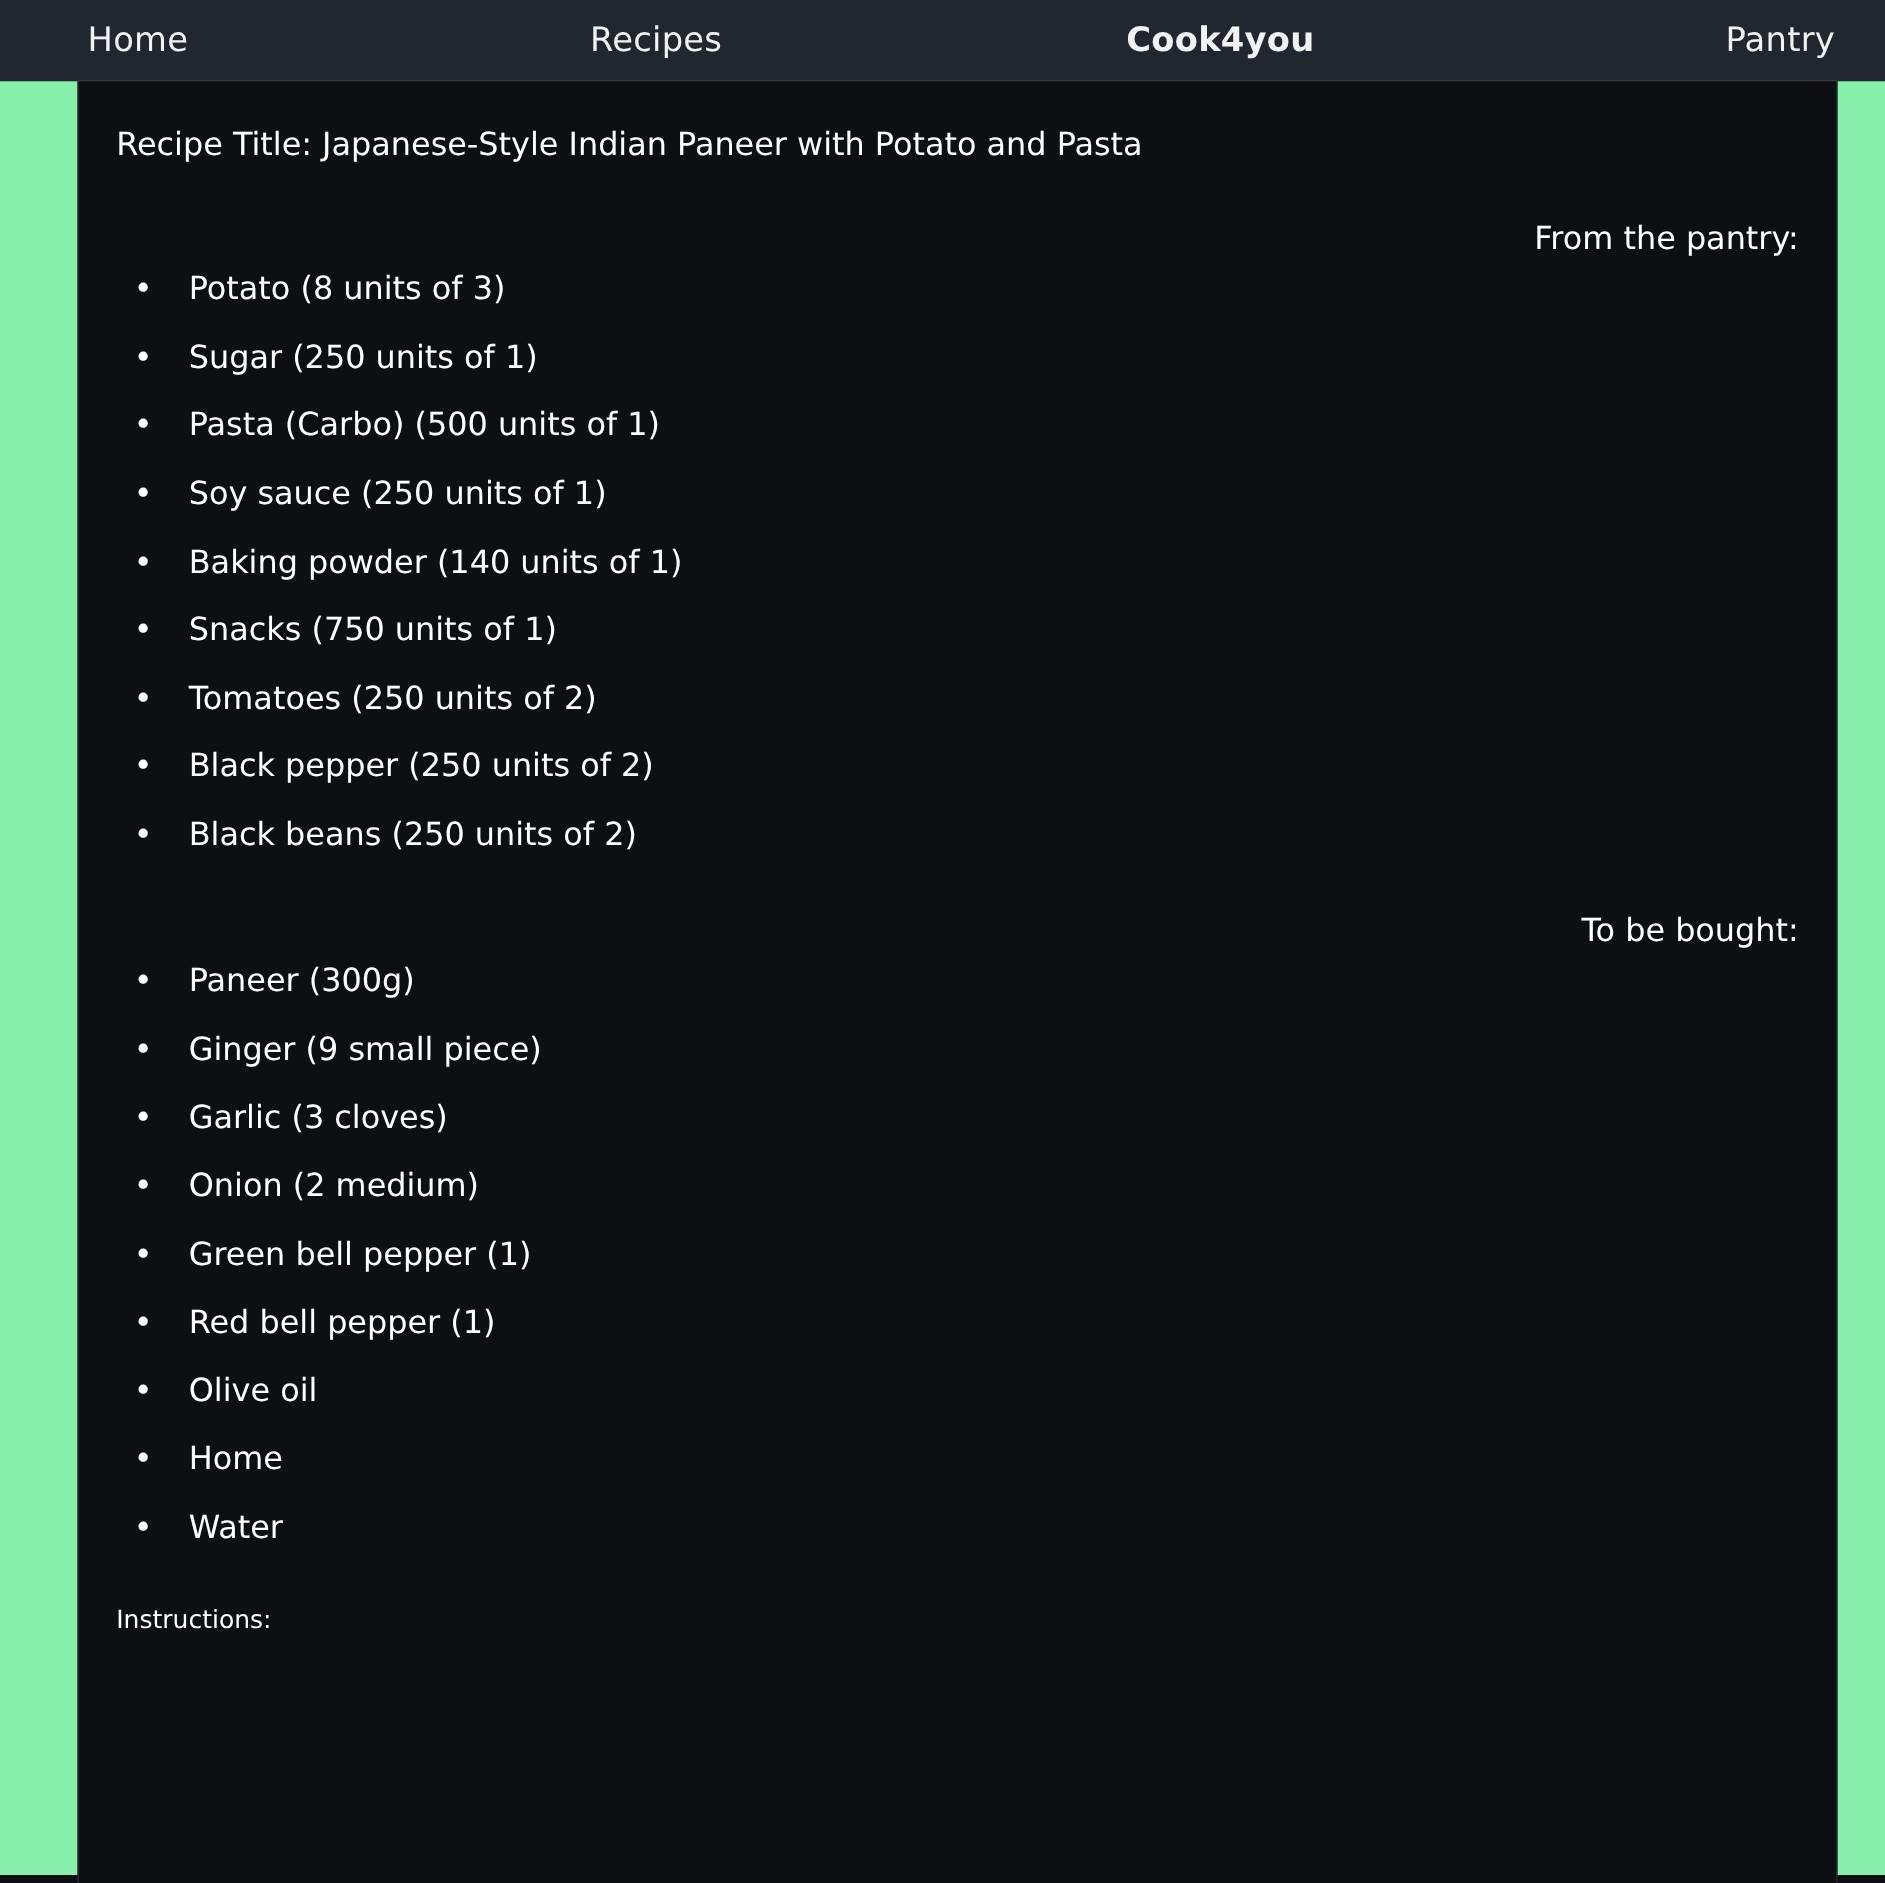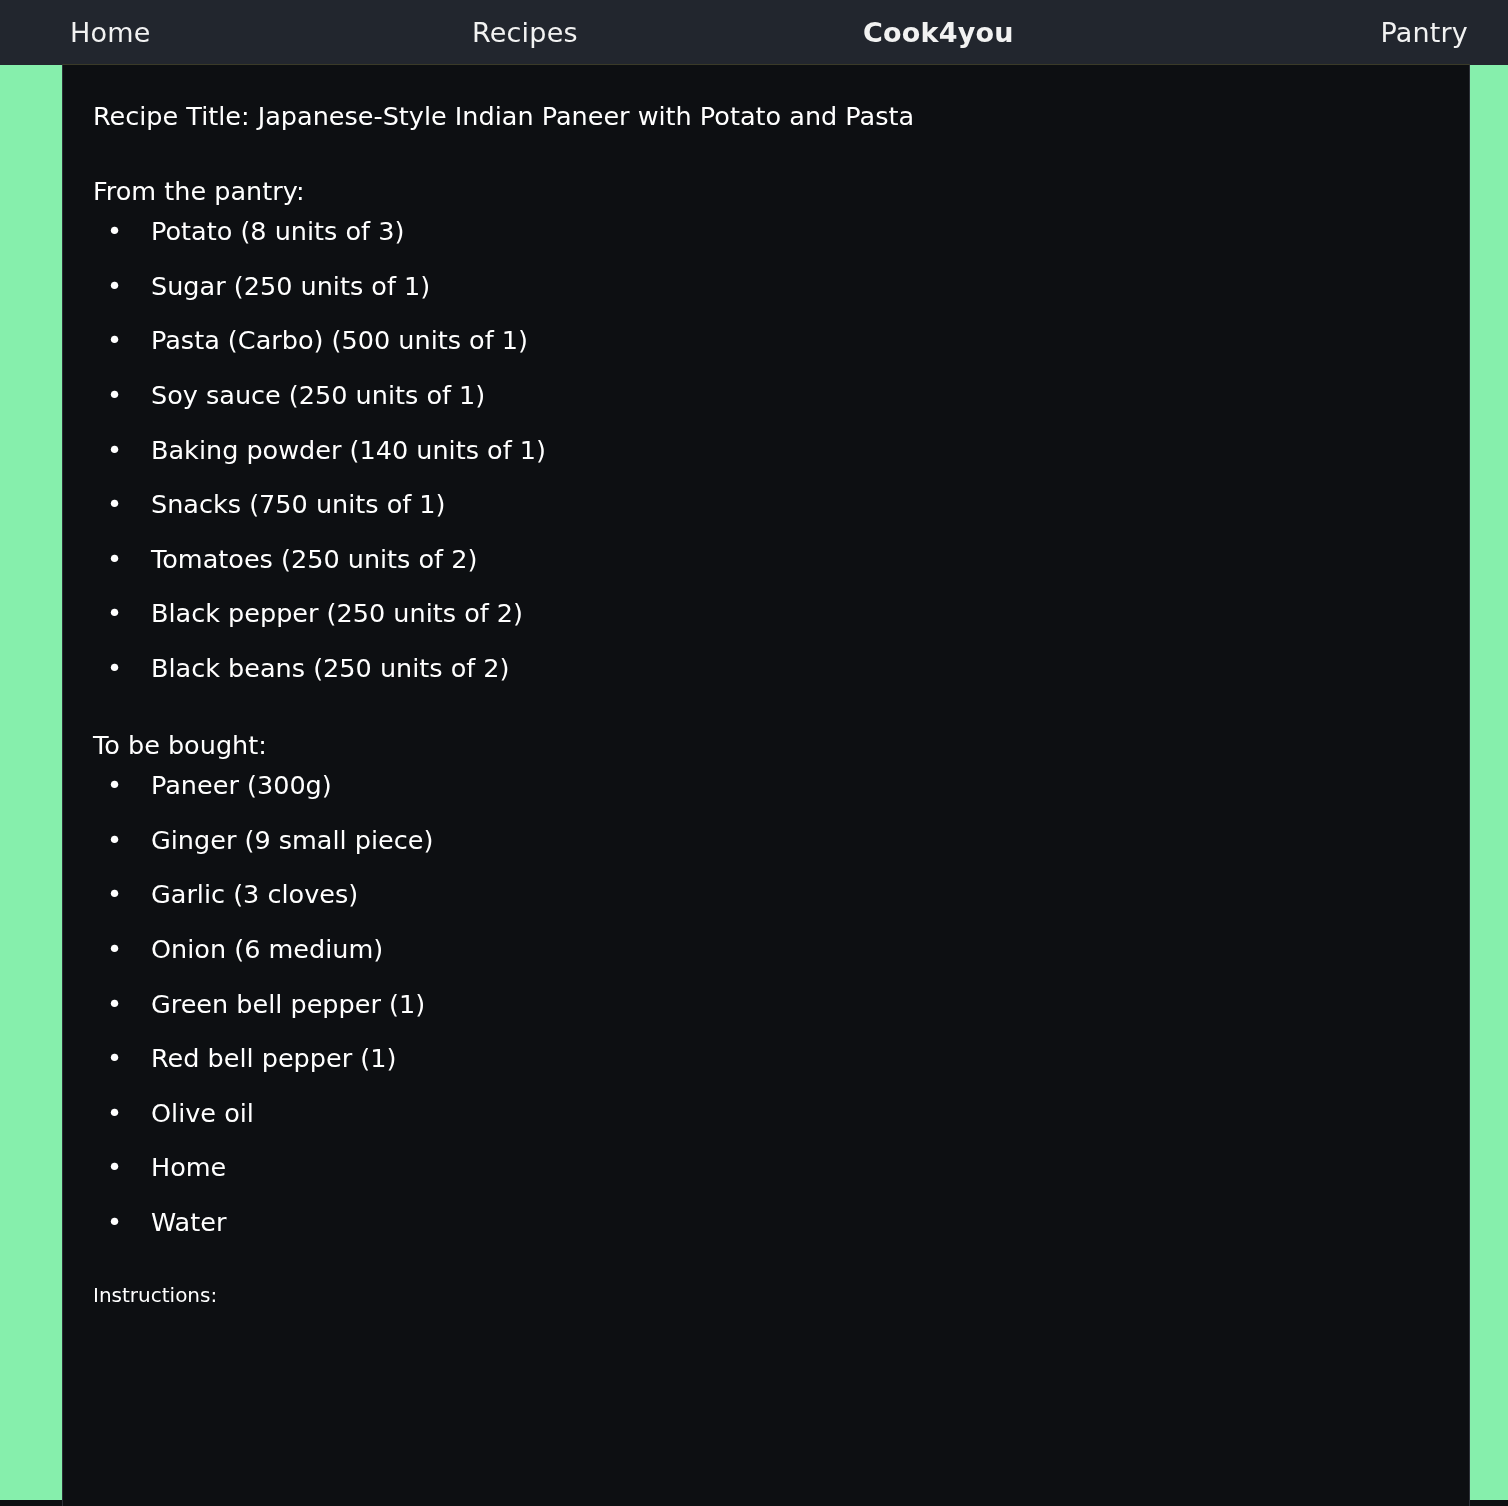--- a/index.html
+++ b/index.html
@@ -26,21 +26,21 @@
     box-sizing: border-box;
   }
   .nav-item {
     font-size: 27px;
     color: #f2f2f2;
     letter-spacing: 0.2px;
     white-space: nowrap;
   }
   .nav-home   { position: absolute; left: 70px; }
   .nav-recipes{ position: absolute; left: 472px; }
-  .nav-brand  { position: absolute; left: 863px; font-weight: bold; }
+  .nav-brand  { position: absolute; left: 901px; font-weight: bold; }
   .nav-pantry { position: absolute; right: 40px; }
 
   
   .page {
     position: relative;
     height: calc(1506px - 71px);
     background: #86efac;
   }
 
   
@@ -61,21 +61,21 @@
   }
 
   .recipe-title,
   .section-label {
     font-size: 25.5px;
     line-height: 1.2;
     color: #ffffff;
     margin: 0;
   }
   .recipe-title { margin-bottom: 44px; }
-  .section-label { margin-bottom: 10px; }
+  .section-label { margin-bottom: 10px; text-align: right; }
 
   ul.ing-list {
     list-style: none;
     margin: 0 0 46px 0;
     padding: 0;
   }
   ul.ing-list li {
     position: relative;
     font-size: 25.5px;
     line-height: 1.2;
@@ -128,21 +128,21 @@
         <li><span class="bullet">•</span><span>Black pepper (250 units of 2)</span></li>
         <li><span class="bullet">•</span><span>Black beans (250 units of 2)</span></li>
       </ul>
 
       <p class="section-label">To be bought:</p>
 
       <ul class="ing-list">
         <li><span class="bullet">•</span><span>Paneer (300g)</span></li>
         <li><span class="bullet">•</span><span>Ginger (9 small piece)</span></li>
         <li><span class="bullet">•</span><span>Garlic (3 cloves)</span></li>
-        <li><span class="bullet">•</span><span>Onion (6 medium)</span></li>
+        <li><span class="bullet">•</span><span>Onion (2 medium)</span></li>
         <li><span class="bullet">•</span><span>Green bell pepper (1)</span></li>
         <li><span class="bullet">•</span><span>Red bell pepper (1)</span></li>
         <li><span class="bullet">•</span><span>Olive oil</span></li>
         <li><span class="bullet">•</span><span>Home</span></li>
         <li><span class="bullet">•</span><span>Water</span></li>
       </ul>
 
       <p class="instructions-label">Instructions:</p>
 
     </div>

